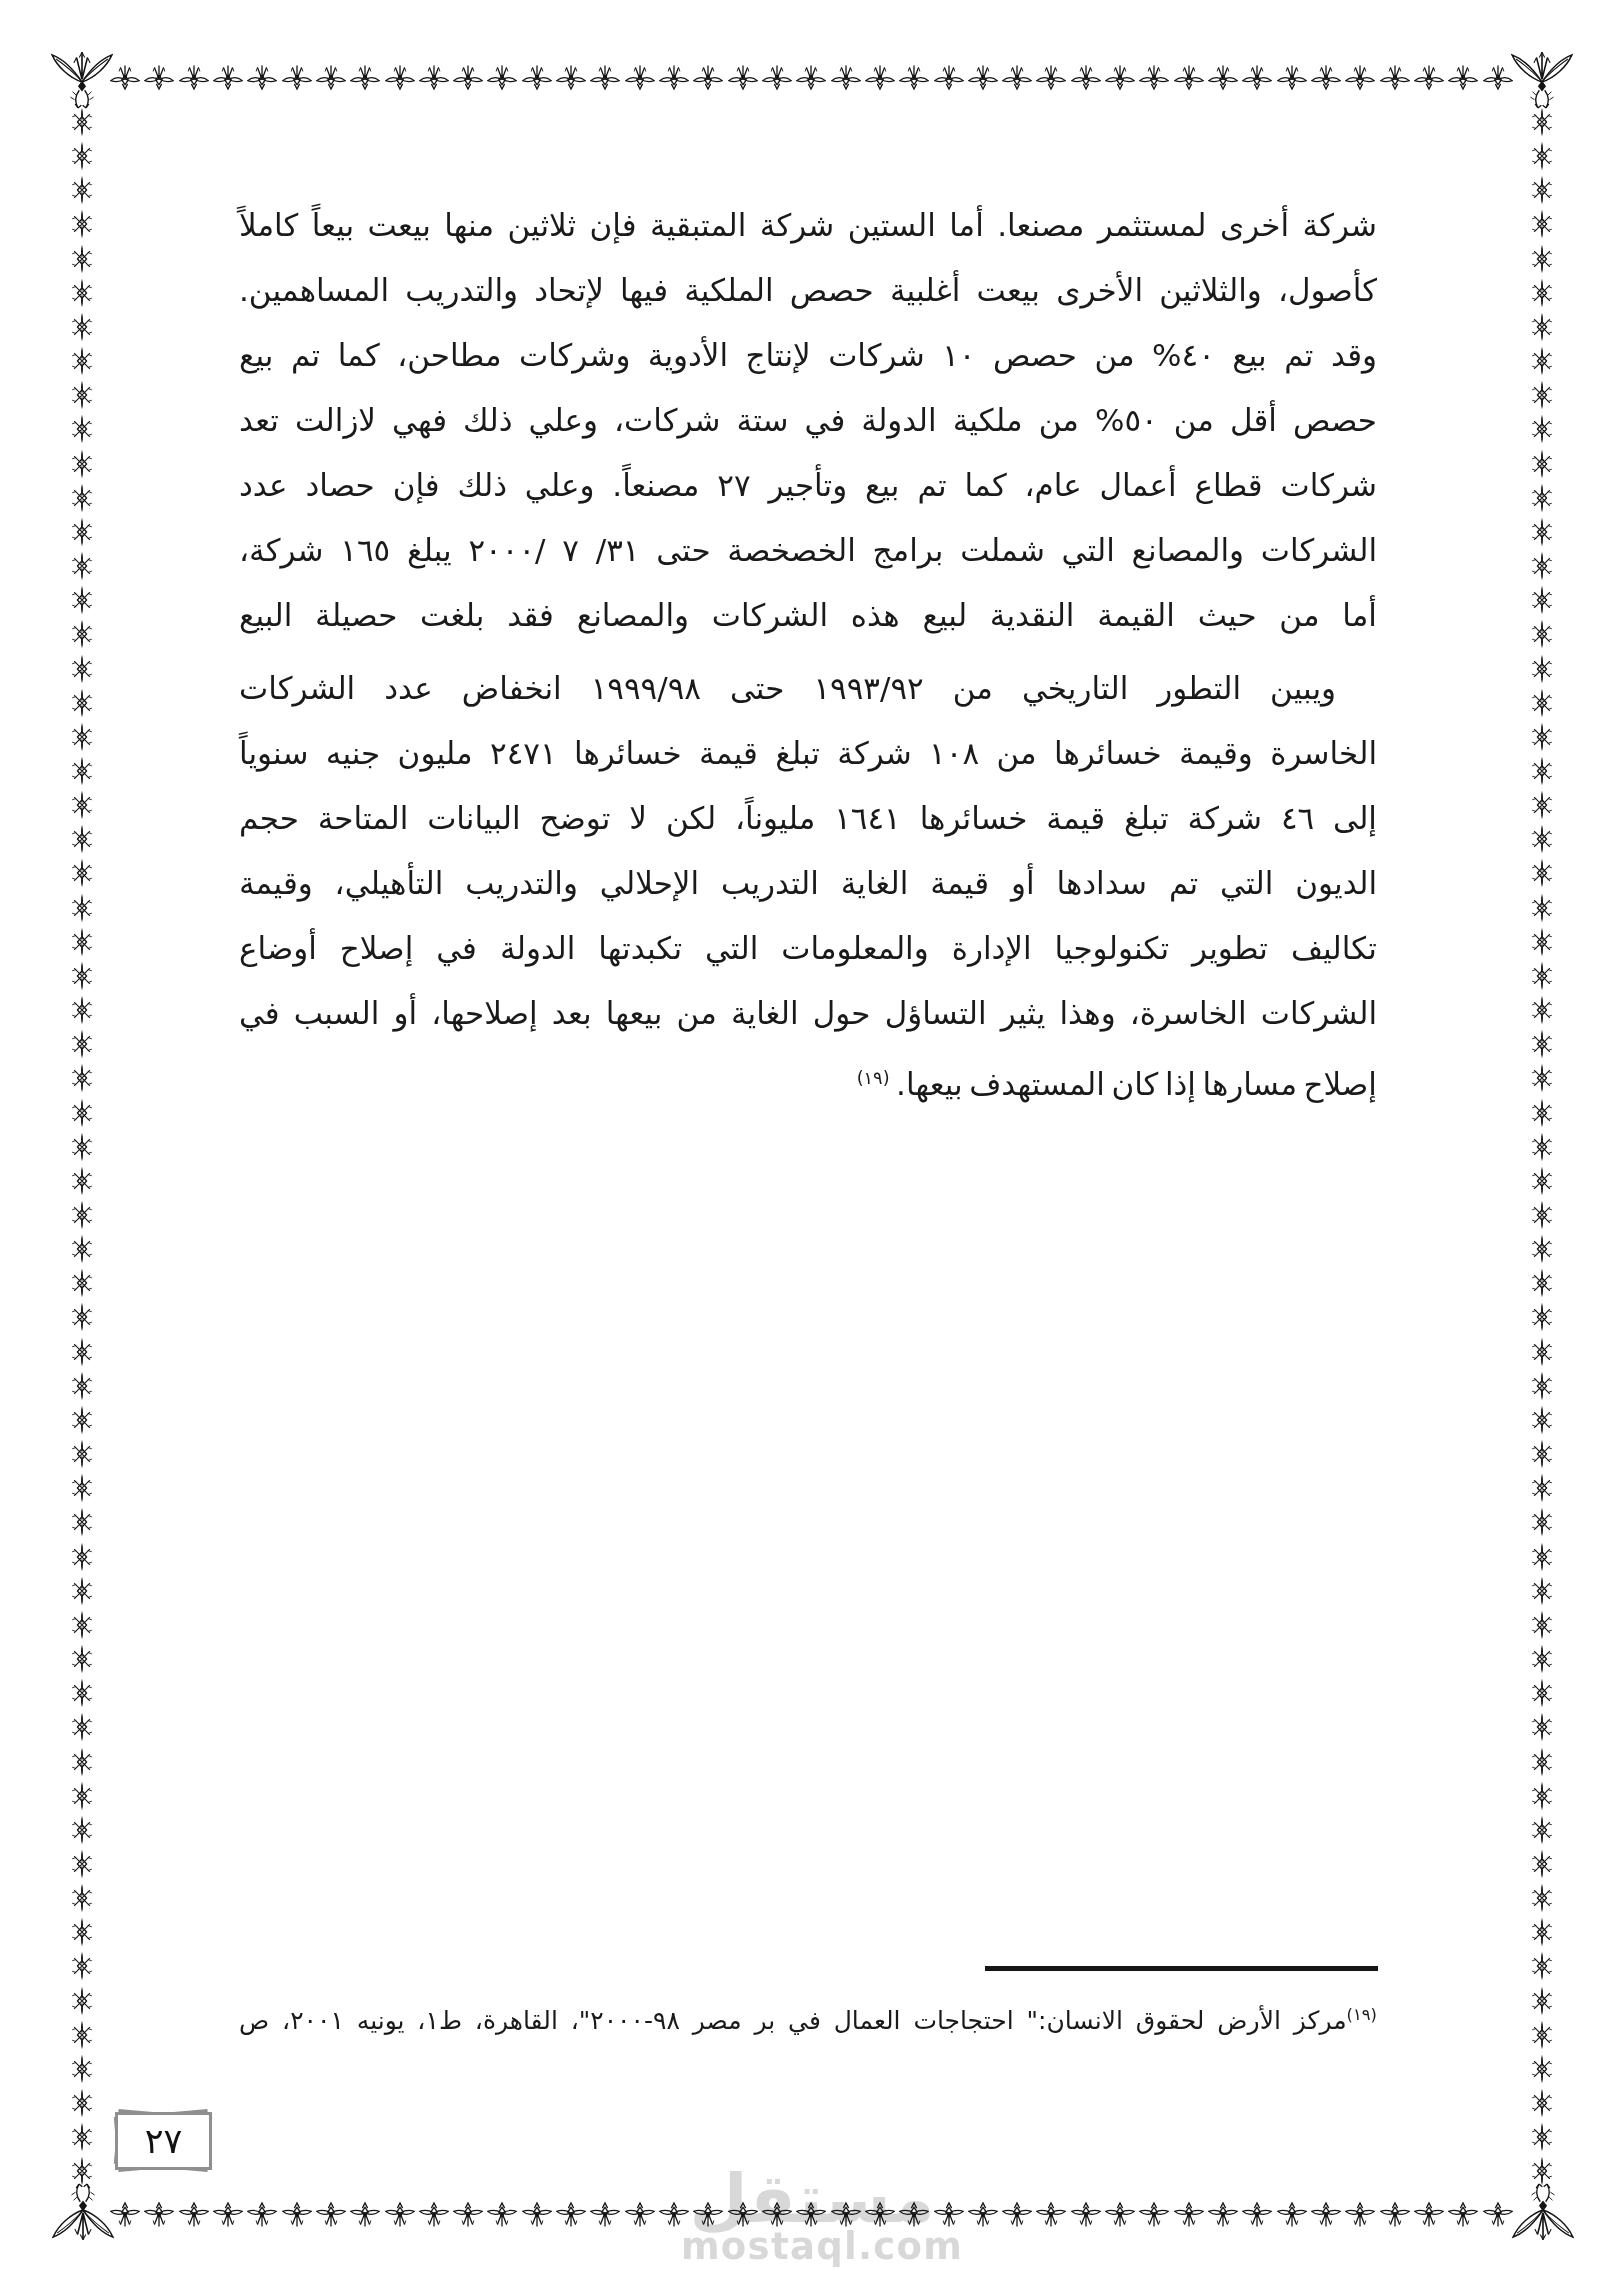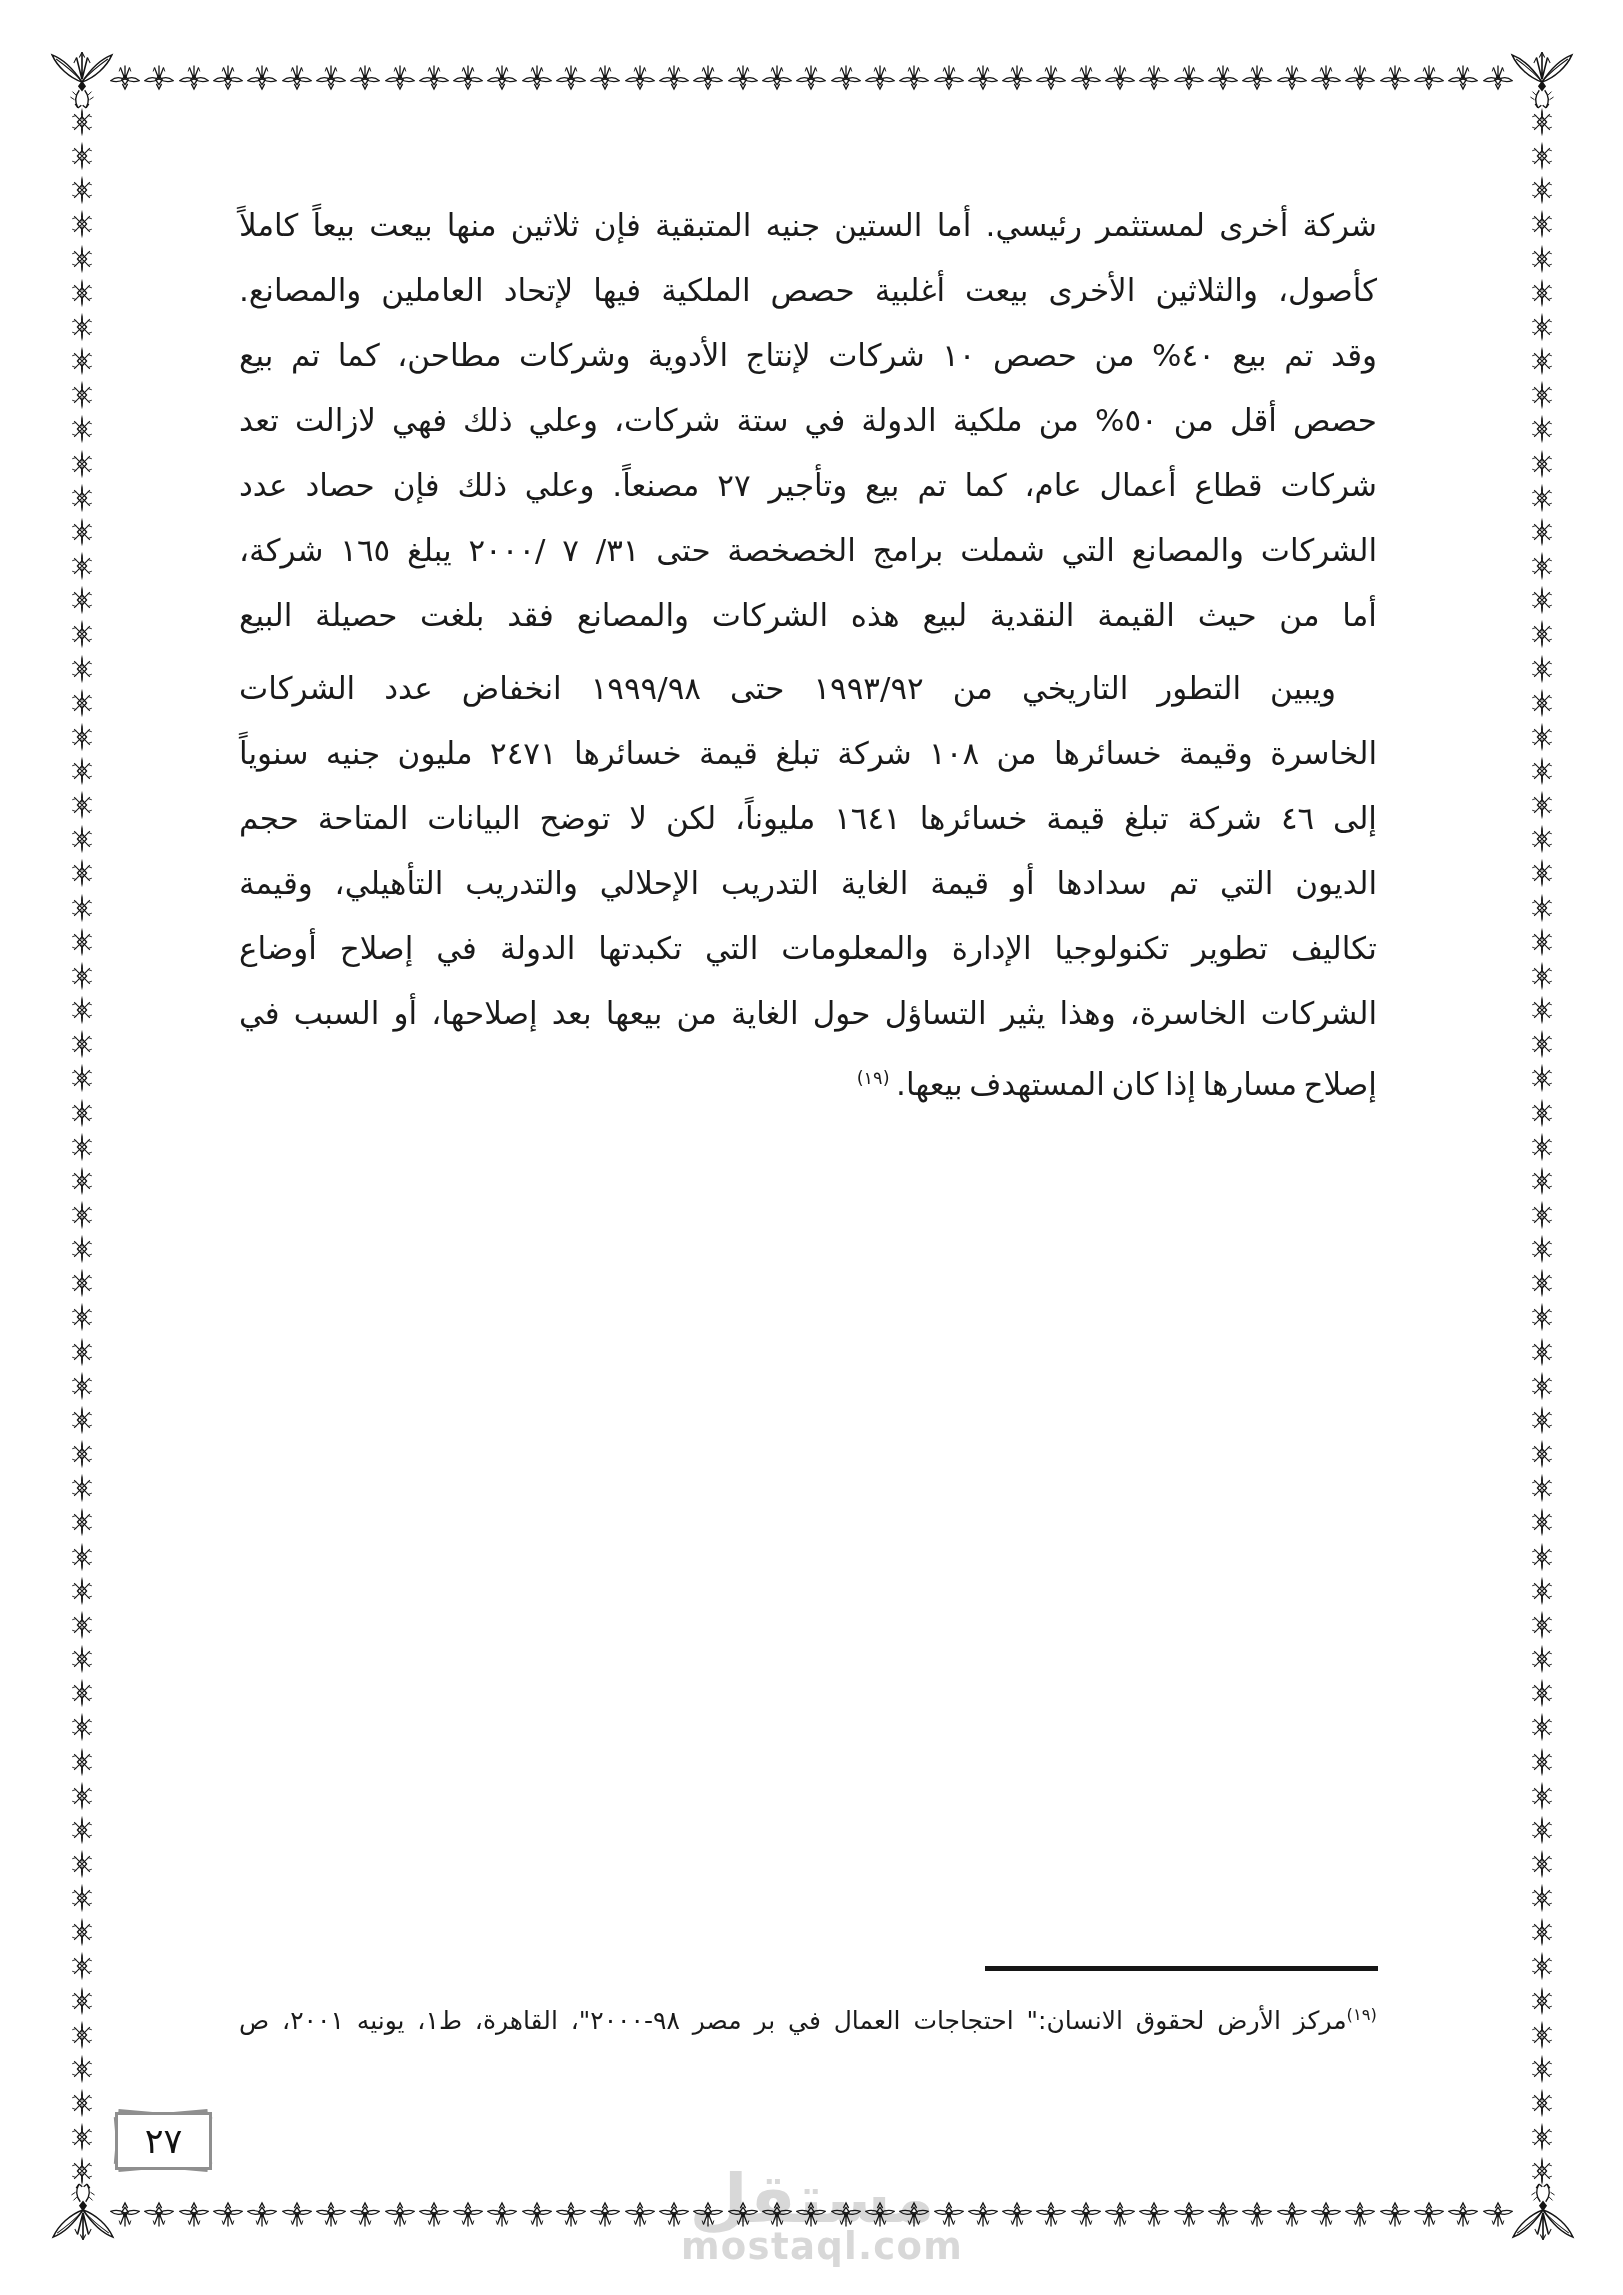--- a/index.html
+++ b/index.html
@@ -731,22 +731,22 @@
       </div>
   </div>
 
   <div class="watermark">
     <div class="wm-ar">مستقل</div>
     <div class="wm-en">mostaql.com</div>
   </div>
 
   <main class="content">
     <section class="para">
-      <div class="line">شركة أخرى لمستثمر رئيسي. أما الستين جنيه المتبقية فإن ثلاثين منها بيعت بيعاً كاملاً</div>
-      <div class="line">كأصول، والثلاثين الأخرى بيعت أغلبية حصص الملكية فيها لإتحاد العاملين والمصانع.</div>
+      <div class="line">شركة أخرى لمستثمر مصنعا. أما الستين شركة المتبقية فإن ثلاثين منها بيعت بيعاً كاملاً</div>
+      <div class="line">كأصول، والثلاثين الأخرى بيعت أغلبية حصص الملكية فيها لإتحاد والتدريب المساهمين.</div>
       <div class="line">وقد تم بيع ٤٠% من حصص ١٠ شركات لإنتاج الأدوية وشركات مطاحن، كما تم بيع</div>
       <div class="line">حصص أقل من ٥٠% من ملكية الدولة في ستة شركات، وعلي ذلك فهي لازالت تعد</div>
       <div class="line">شركات قطاع أعمال عام، كما تم بيع وتأجير ٢٧ مصنعاً. وعلي ذلك فإن حصاد عدد</div>
       <div class="line">الشركات والمصانع التي شملت برامج الخصخصة حتى ٣١/ ٧ /٢٠٠٠ يبلغ ١٦٥ شركة،</div>
       <div class="line">أما من حيث القيمة النقدية لبيع هذه الشركات والمصانع فقد بلغت حصيلة البيع</div>
     </section>
     <section class="para para2">
       <div class="line indent">ويبين التطور التاريخي من ١٩٩٣/٩٢ حتى ١٩٩٩/٩٨ انخفاض عدد الشركات</div>
       <div class="line">الخاسرة وقيمة خسائرها من ١٠٨ شركة تبلغ قيمة خسائرها ٢٤٧١ مليون جنيه سنوياً</div>
       <div class="line">إلى ٤٦ شركة تبلغ قيمة خسائرها ١٦٤١ مليوناً، لكن لا توضح البيانات المتاحة حجم</div>

